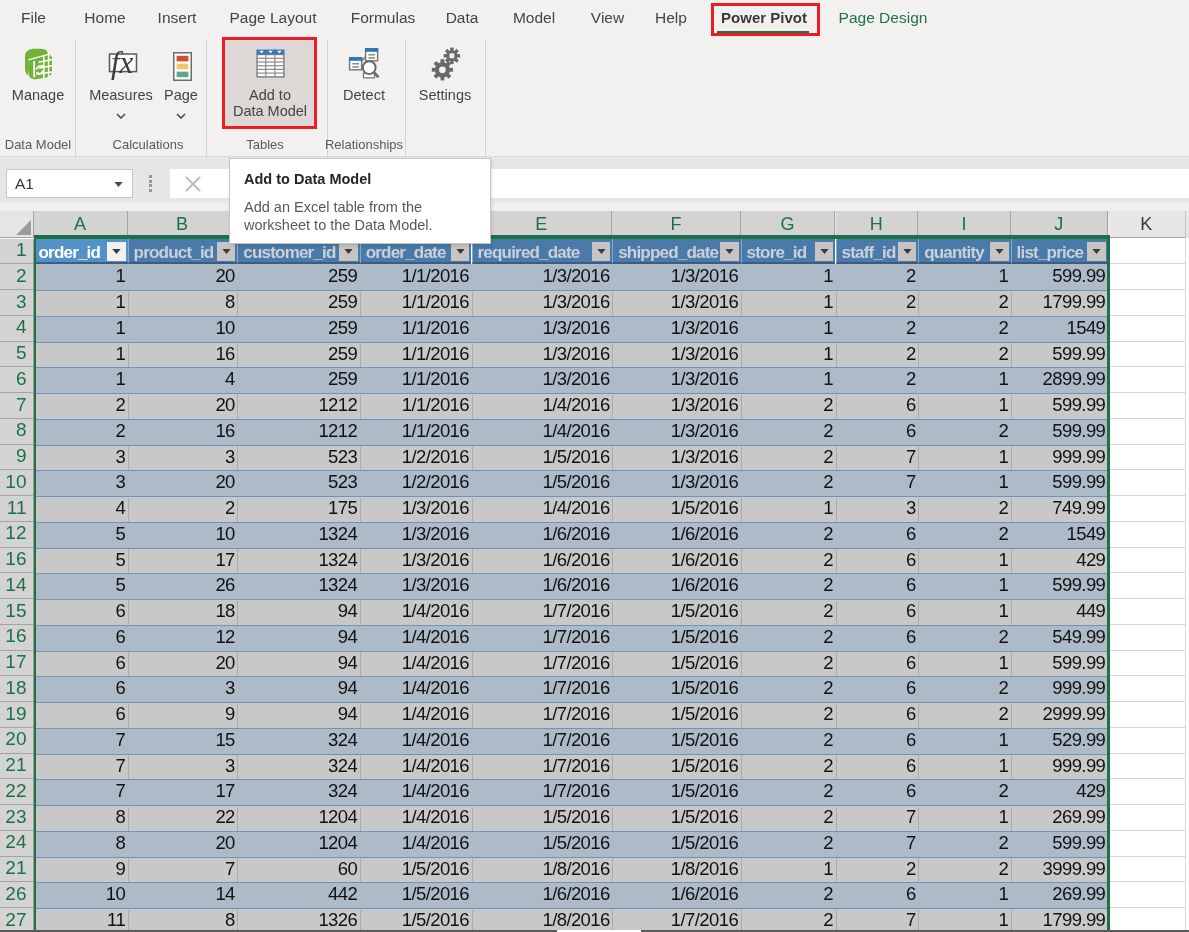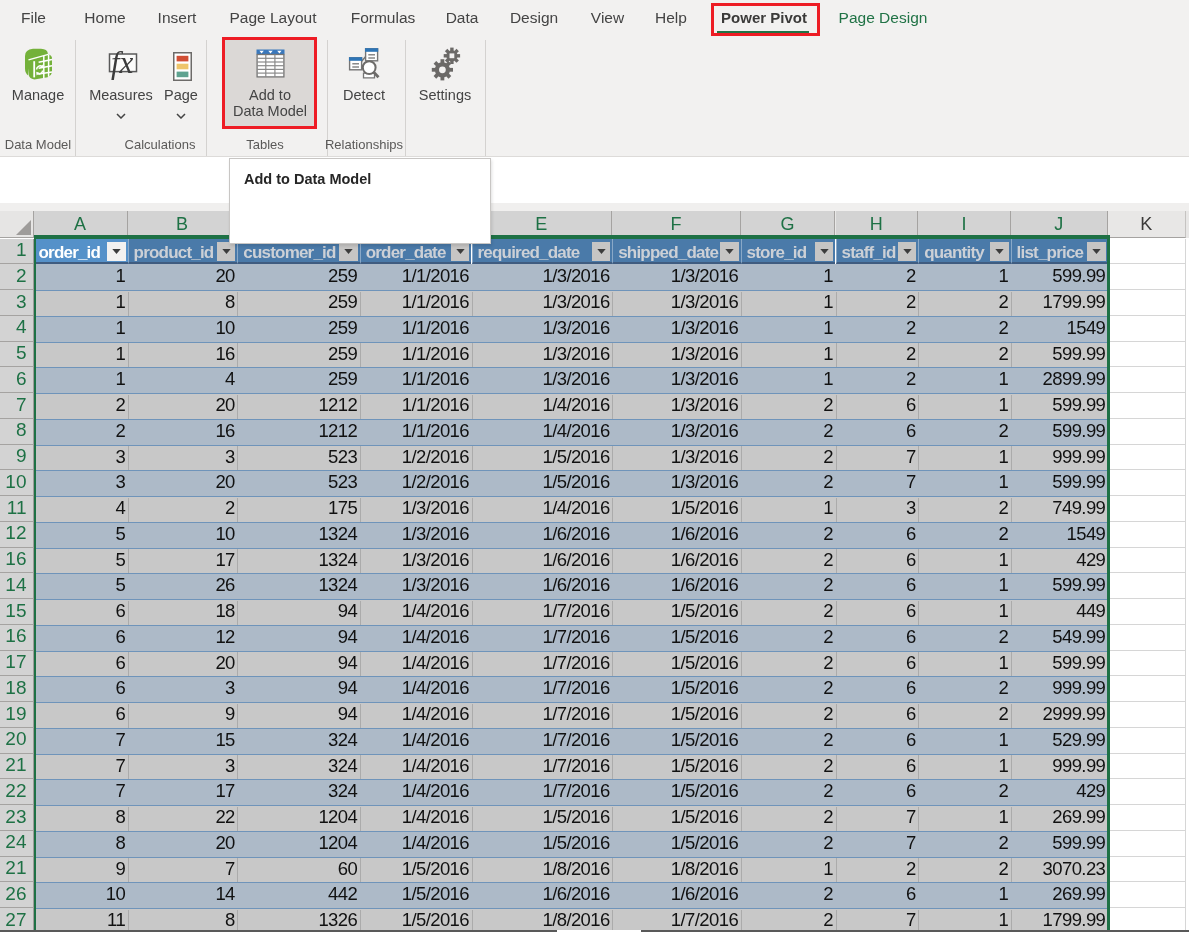--- a/index.html
+++ b/index.html
@@ -30,21 +30,21 @@
 </style></head><body>
 <div id="page">
 
 <div class="abs" id="menubar"></div>
 <div class="tab" style="left:33.5px; transform:translateX(-50%);">File</div>
 <div class="tab" style="left:105px; transform:translateX(-50%);">Home</div>
 <div class="tab" style="left:177px; transform:translateX(-50%);">Insert</div>
 <div class="tab" style="left:273px; transform:translateX(-50%);">Page Layout</div>
 <div class="tab" style="left:383px; transform:translateX(-50%);">Formulas</div>
 <div class="tab" style="left:462px; transform:translateX(-50%);">Data</div>
-<div class="tab" style="left:534px; transform:translateX(-50%);">Design</div>
+<div class="tab" style="left:534px; transform:translateX(-50%);">Model</div>
 <div class="tab" style="left:607.5px; transform:translateX(-50%);">View</div>
 <div class="tab" style="left:671px; transform:translateX(-50%);">Help</div>
 <div class="tab" style="left:764px; transform:translateX(-50%);font-weight:bold; color:#3b3a39; font-size:15px;">Power Pivot</div>
 <div class="tab" style="left:883px; transform:translateX(-50%);color:#217346;">Page Design</div>
 <div class="abs" style="left:717px; top:30.5px; width:92px; height:5px; background:#217346;"></div>
 <div class="abs" style="left:711px; top:3px; width:109px; height:33px; border:3px solid #ed1c24;"></div>
 <div class="abs" id="ribbon"></div>
 <div class="rsep" style="left:75.4px; top:40px;"></div>
 <div class="rsep" style="left:205.8px; top:40px;"></div>
 <div class="rsep" style="left:327.4px; top:40px;"></div>
@@ -82,21 +82,21 @@
 <svg class="abs" style="left:172.5px; top:51.5px;" width="19" height="29" viewBox="0 0 19 29">
 <rect x="0.75" y="0.75" width="17.5" height="27.5" fill="#fff" stroke="#6d6b69" stroke-width="1.5"></rect>
 <rect x="3.6" y="3.8" width="11.8" height="5.6" fill="#d14f35"></rect>
 <rect x="3.6" y="11.7" width="11.8" height="5.6" fill="#eec56b"></rect>
 <rect x="3.6" y="19.6" width="11.8" height="5.6" fill="#5fa390"></rect>
 </svg>
 <div class="rlabel" style="left:143px; top:87px; width:76px;">Page</div>
 <svg class="chev" style="left:176px;" viewBox="0 0 10 6">
       <path d="M1 1 L5 5 L9 1" fill="none" stroke="#444" stroke-width="1.5"></path>
     </svg>
-<div class="glabel" style="left:92px; width:136px;">Calculations</div>
+<div class="glabel" style="left:80px; width:136px;">Calculations</div>
 <svg class="abs" style="left:255.5px; top:49px;" width="29" height="29" viewBox="0 0 29 29">
 <rect x="0.5" y="0.5" width="28" height="5" fill="#3a78bc"></rect>
 <path d="M3.4 1.8 h4.4 l-2.2 2.6 Z M12.3 1.8 h4.4 l-2.2 2.6 Z M21.2 1.8 h4.4 l-2.2 2.6 Z" fill="#fff"></path>
 <rect x="1.1" y="5.5" width="26.8" height="22.4" fill="#fff" stroke="#757575" stroke-width="1.3"></rect>
 <g stroke="#8a8a8a" stroke-width="1.2">
 <line x1="9.8" y1="5.5" x2="9.8" y2="27.9"></line>
         <line x1="18.9" y1="5.5" x2="18.9" y2="27.9"></line>
 <line x1="1.1" y1="9.3" x2="27.9" y2="9.3"></line>
         <line x1="1.1" y1="13" x2="27.9" y2="13"></line>
 <line x1="1.1" y1="16.7" x2="27.9" y2="16.7"></line>
@@ -150,20 +150,37 @@
 <rect x="-8.2" y="-1.7" width="3.4" height="3.4" transform="rotate(45)"></rect>
             <rect x="4.8" y="-1.7" width="3.4" height="3.4" transform="rotate(45)"></rect>
 </g>
 <rect x="-2.4" y="-2.4" width="4.8" height="4.8" fill="#f2f1f0"></rect>
 </g>
 </defs>
 <use href="#gearL" x="16.4" y="25.8"></use>
 <use href="#gearS" x="25.9" y="11.8"></use>
 </svg>
 <div class="rlabel" style="left:407px; top:87px; width:76px;">Settings</div>
+<div class="abs" id="fbar">
+<div id="namebox">
+        <span style="position:absolute; left:8px; top:5px; font-size:15.5px; color:#333;">A1</span>
+        <svg style="position:absolute; right:9px; top:12px;" width="9" height="5" viewBox="0 0 10 6">
+          <path d="M0 0 L10 0 L5 6 Z" fill="#4a4a4a"></path>
+        </svg>
+      </div>
+<div style="position:absolute; left:149px; top:18px; width:3px; height:3px; background:#9a9897;"></div>
+<div style="position:absolute; left:149px; top:22.5px; width:3px; height:3px; background:#9a9897;"></div>
+<div style="position:absolute; left:149px; top:27px; width:3px; height:3px; background:#9a9897;"></div>
+<div style="position:absolute; left:149px; top:31.5px; width:3px; height:3px; background:#9a9897;"></div>
+<div id="fxbox">
+        <svg style="position:absolute; left:15px; top:7px;" width="16" height="16" viewBox="0 0 16 16">
+          <path d="M1 1 L15 15 M15 1 L1 15" stroke="#c3c1bf" stroke-width="2.4"></path>
+        </svg>
+      </div>
+</div>
 <div class="abs" id="belowfbar"></div>
 <div class="abs" id="colhdr">
 <div style="position:absolute; left:0; top:0; width:33.5px; height:27.9px; background:#e6e5e4; border-right:1px solid #a5a3a1; border-bottom:1px solid #a5a3a1;">
         <svg style="position:absolute; right:2px; bottom:2px;" width="15" height="15" viewBox="0 0 15 15">
           <path d="M15 0 L15 15 L0 15 Z" fill="#9e9c9a"></path>
         </svg>
       </div>
 <div class="chd" style="left:33.5px; width:94.1px;">A</div>
 <div class="chd" style="left:127.6px; width:109.70000000000002px;">B</div>
 <div class="chd" style="left:237.3px; width:122.39999999999998px;">C</div>
@@ -677,21 +694,21 @@
 <div class="abs" style="left:1010.6px; top:858.1px; width:1px; height:24.15px; background:#ababab;"></div>
 <div class="cell" style="left:33.5px; top:857.7px; width:91.6px; height:23.75px;">9</div>
 <div class="cell" style="left:127.6px; top:857.7px; width:107.20000000000002px; height:23.75px;">7</div>
 <div class="cell" style="left:237.3px; top:857.7px; width:119.89999999999998px; height:23.75px;">60</div>
 <div class="cell" style="left:359.7px; top:857.7px; width:109.30000000000001px; height:23.75px;">1/5/2016</div>
 <div class="cell" style="left:471.5px; top:857.7px; width:138.20000000000005px; height:23.75px;">1/8/2016</div>
 <div class="cell" style="left:612.2px; top:857.7px; width:125.89999999999998px; height:23.75px;">1/8/2016</div>
 <div class="cell" style="left:740.6px; top:857.7px; width:92.39999999999998px; height:23.75px;">1</div>
 <div class="cell" style="left:835.5px; top:857.7px; width:80.20000000000005px; height:23.75px;">2</div>
 <div class="cell" style="left:918.2px; top:857.7px; width:89.89999999999998px; height:23.75px;">2</div>
-<div class="cell" style="left:1010.6px; top:857.7px; width:94.69999999999993px; height:23.75px;">3070.23</div>
+<div class="cell" style="left:1010.6px; top:857.7px; width:94.69999999999993px; height:23.75px;">3999.99</div>
 <div class="abs" style="left:33.5px; top:882.25px; width:1074.3px; height:25.75px; background:#adbac8; border-top:1.6px solid #6f94ba;"></div>
 <div class="cell" style="left:33.5px; top:883.45px; width:91.6px; height:23.75px;">10</div>
 <div class="cell" style="left:127.6px; top:883.45px; width:107.20000000000002px; height:23.75px;">14</div>
 <div class="cell" style="left:237.3px; top:883.45px; width:119.89999999999998px; height:23.75px;">442</div>
 <div class="cell" style="left:359.7px; top:883.45px; width:109.30000000000001px; height:23.75px;">1/5/2016</div>
 <div class="cell" style="left:471.5px; top:883.45px; width:138.20000000000005px; height:23.75px;">1/6/2016</div>
 <div class="cell" style="left:612.2px; top:883.45px; width:125.89999999999998px; height:23.75px;">1/6/2016</div>
 <div class="cell" style="left:740.6px; top:883.45px; width:92.39999999999998px; height:23.75px;">2</div>
 <div class="cell" style="left:835.5px; top:883.45px; width:80.20000000000005px; height:23.75px;">6</div>
 <div class="cell" style="left:918.2px; top:883.45px; width:89.89999999999998px; height:23.75px;">1</div>
@@ -741,13 +758,14 @@
 <div class="abs" style="left:1107.8px; top:805.0px; width:77.8px; height:25.75px; background:#fff; border-bottom:1px solid #d6d6d6; border-right:1px solid #d6d6d6;"></div>
 <div class="abs" style="left:1107.8px; top:830.75px; width:77.8px; height:25.75px; background:#fff; border-bottom:1px solid #d6d6d6; border-right:1px solid #d6d6d6;"></div>
 <div class="abs" style="left:1107.8px; top:856.5px; width:77.8px; height:25.75px; background:#fff; border-bottom:1px solid #d6d6d6; border-right:1px solid #d6d6d6;"></div>
 <div class="abs" style="left:1107.8px; top:882.25px; width:77.8px; height:25.75px; background:#fff; border-bottom:1px solid #d6d6d6; border-right:1px solid #d6d6d6;"></div>
 <div class="abs" style="left:1107.8px; top:908.0px; width:77.8px; height:25.75px; background:#fff; border-bottom:1px solid #d6d6d6; border-right:1px solid #d6d6d6;"></div>
 <div class="abs" style="left:0; top:929.5px; width:1189px; height:2.5px; background:#595959; z-index:40;"></div>
 <div class="abs" style="left:557px; top:929.5px; width:84px; height:2.5px; background:#fff; z-index:41;"></div>
 <div class="abs" style="left:228.5px; top:157.8px; width:262.5px; height:86px; background:#fff;
  border:1px solid #c8c6c4; box-shadow:1px 2px 3px rgba(0,0,0,0.12); z-index:50;">
 <div style="position:absolute; left:14.5px; top:12px; font-size:14.5px; font-weight:bold; color:#262626;">Add to Data Model</div>
+<div style="position:absolute; left:14.5px; top:39px; font-size:14.5px; color:#595959; line-height:18.3px;">Add an Excel table from the<br>worksheet to the Data Model.</div>
 </div>
 </div>
 </body></html>

